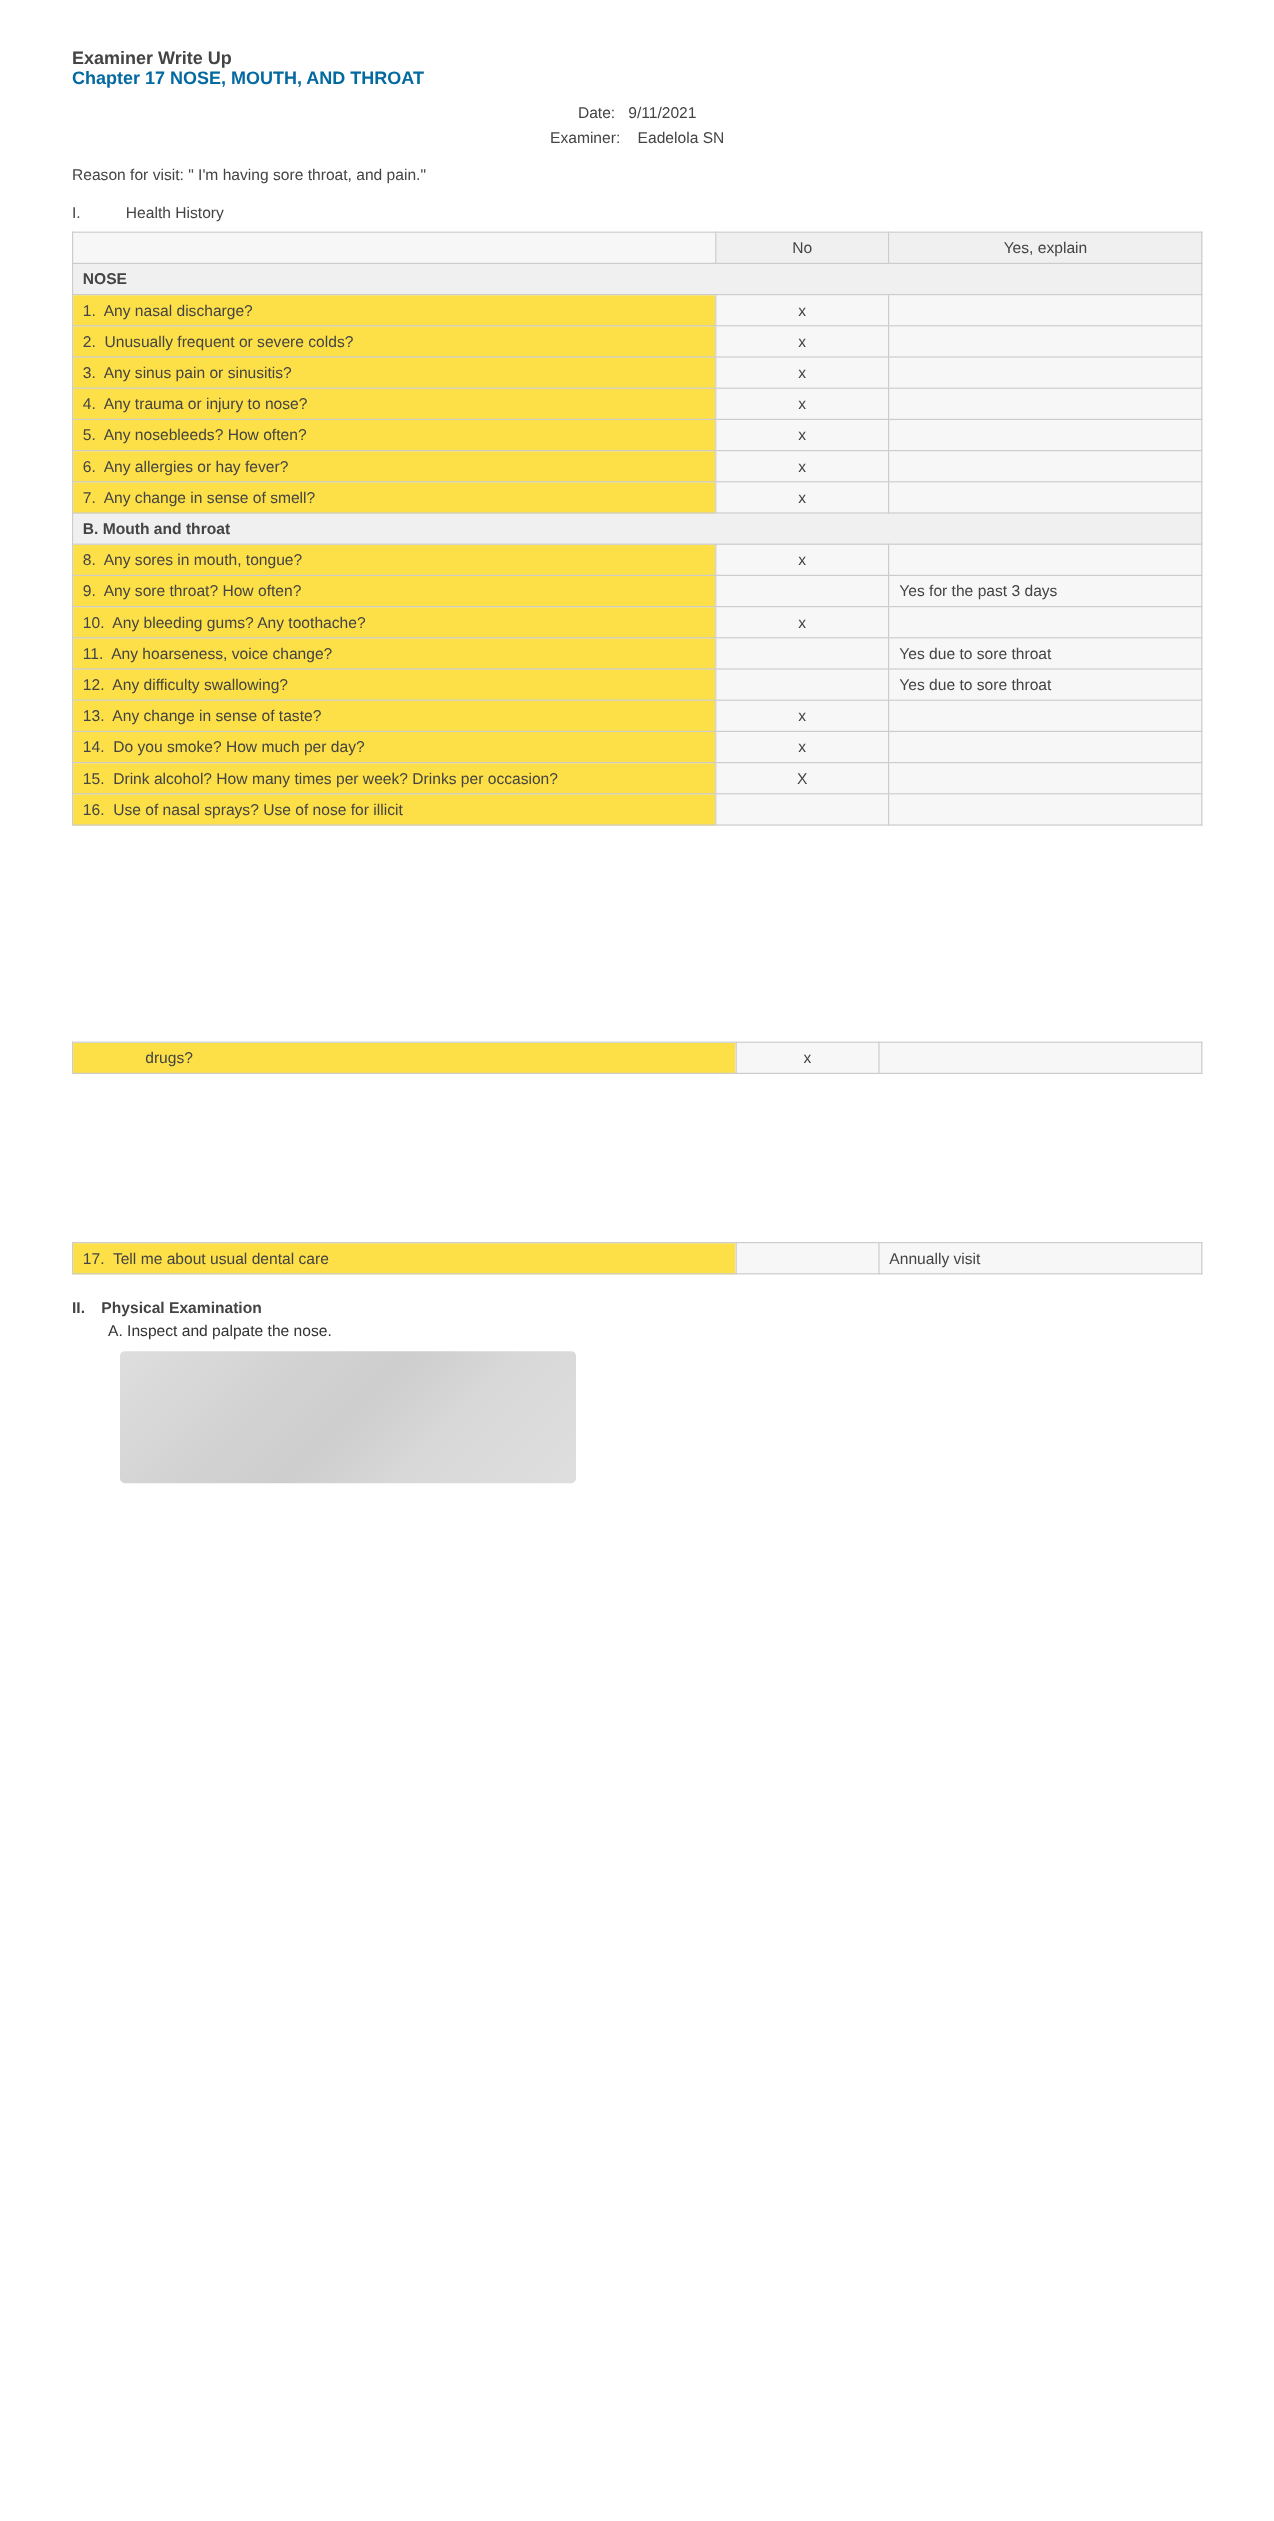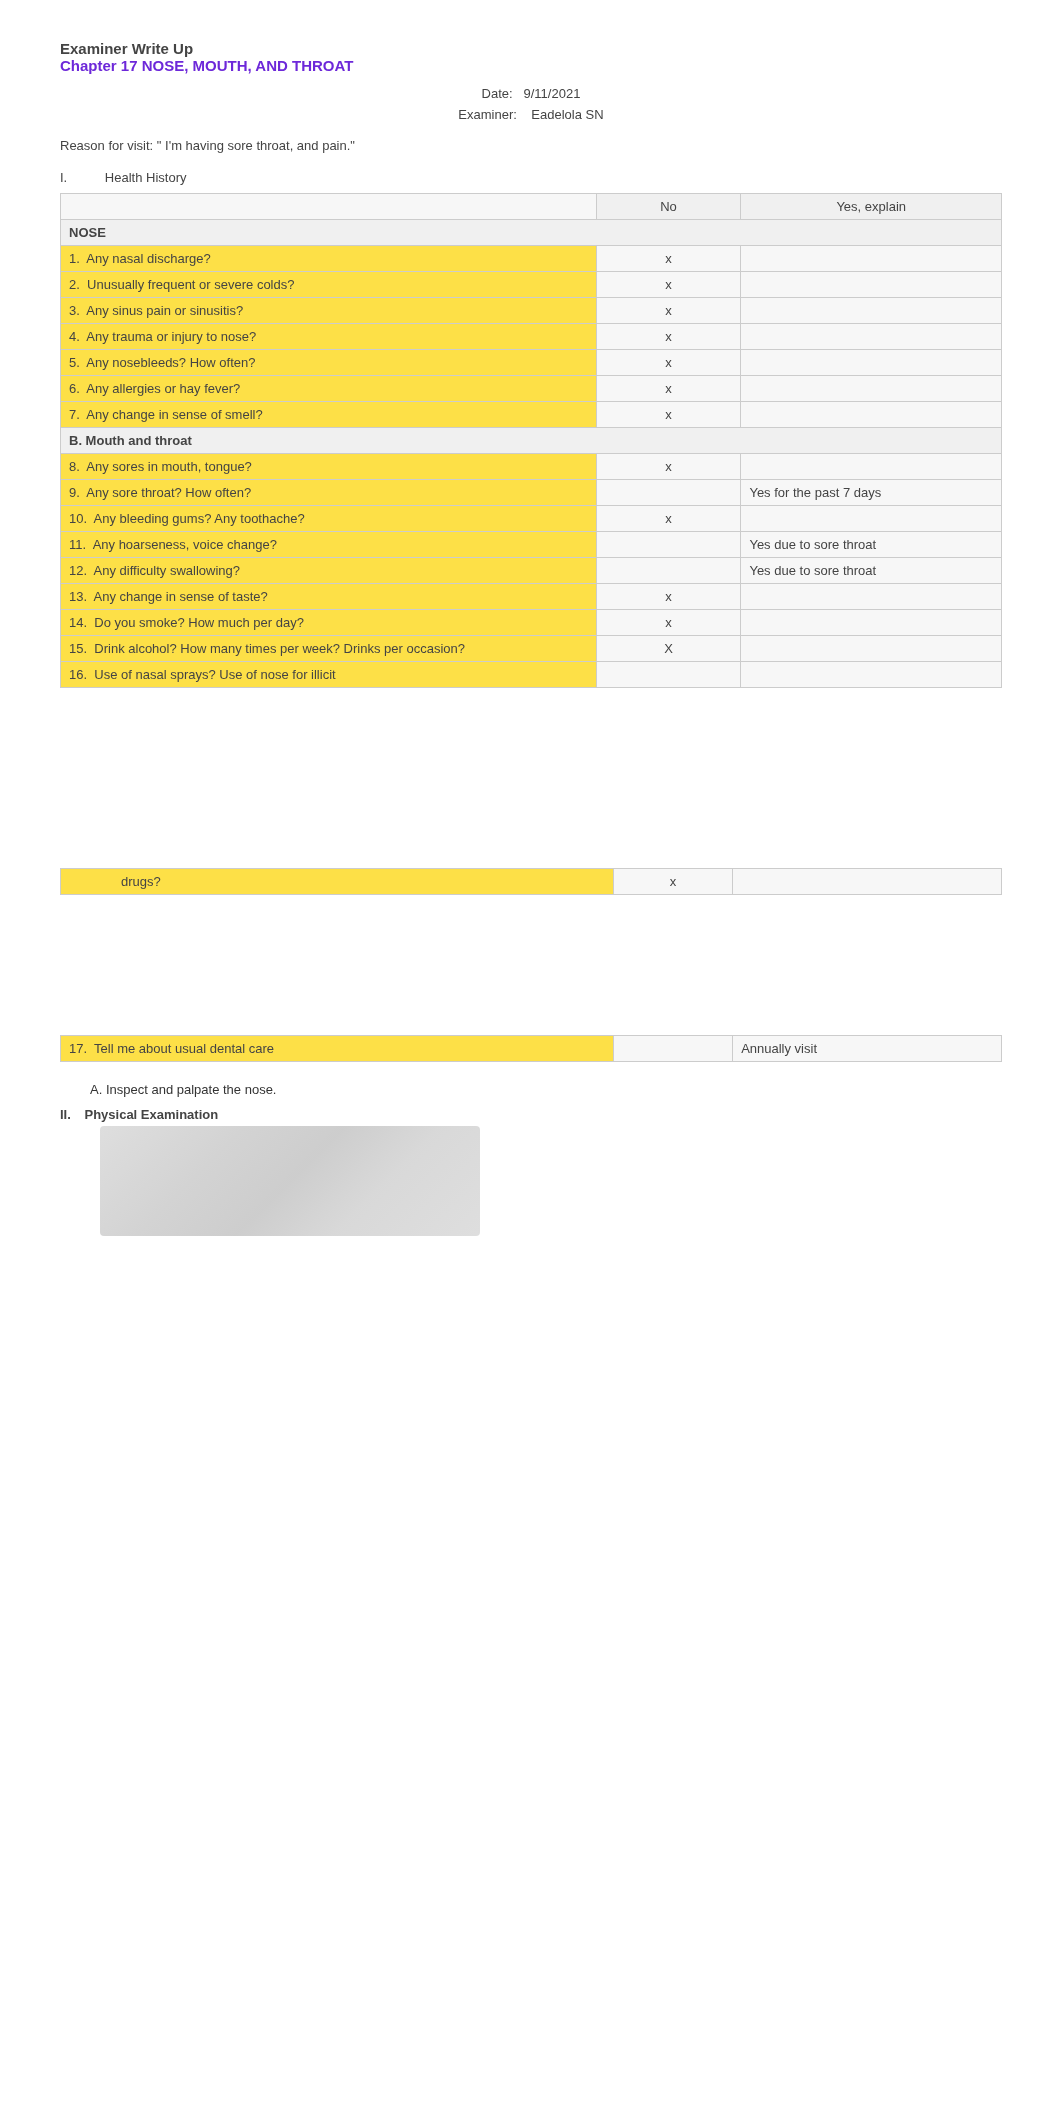--- a/index.html
+++ b/index.html
@@ -24,21 +24,21 @@
 
     .page-header h1 {
       font-size: 15px;
       font-weight: bold;
       color: #444;
     }
 
     .page-header h2 {
       font-size: 15px;
       font-weight: bold;
-      color: #6d28d9;
+      color: #0369a1;
     }
 
     .date-examiner {
       text-align: center;
       margin-bottom: 10px;
       font-size: 13px;
       color: #444;
       line-height: 1.6;
     }
 
@@ -231,21 +231,21 @@
       <td class="col-no">x</td>
       <td class="col-yes"></td>
     </tr>
 
     <tr>
       <td class="col-question indent">
         <span>9.</span>&nbsp;
         <span>Any sore throat? How often?</span>
       </td>
       <td class="col-no"></td>
-      <td class="col-yes">Yes for the past 7 days</td>
+      <td class="col-yes">Yes for the past 3 days</td>
     </tr>
 
     <tr>
       <td class="col-question indent">
         <span>10.</span>&nbsp;
         <span>Any bleeding gums? Any toothache?</span>
       </td>
       <td class="col-no">x</td>
       <td class="col-yes"></td>
     </tr>
@@ -327,20 +327,20 @@
         <span>17.</span>&nbsp;
         <span>Tell me about usual dental care</span>
       </td>
       <td class="col-no" style="width:80px; text-align:center;"></td>
       <td class="col-yes" style="width:180px;">Annually visit</td>
     </tr>
   </tbody>
 </table>
 
 <div class="section-ii">
-  <div style="margin-left:30px; margin-bottom:10px;">A.  Inspect and palpate the nose.</div>
   <div style="margin-bottom:4px;">
     <span style="margin-right:10px;font-size:13px;color:#444;font-weight:bold;">II.</span>
     <span style="font-size:13px;color:#444;font-weight:bold;">Physical Examination</span>
   </div>
+  <div style="margin-left:30px; margin-bottom:10px;">A.  Inspect and palpate the nose.</div>
 
   <div class="blurred-image-placeholder"></div>
 </div>
 
 </body></html>

